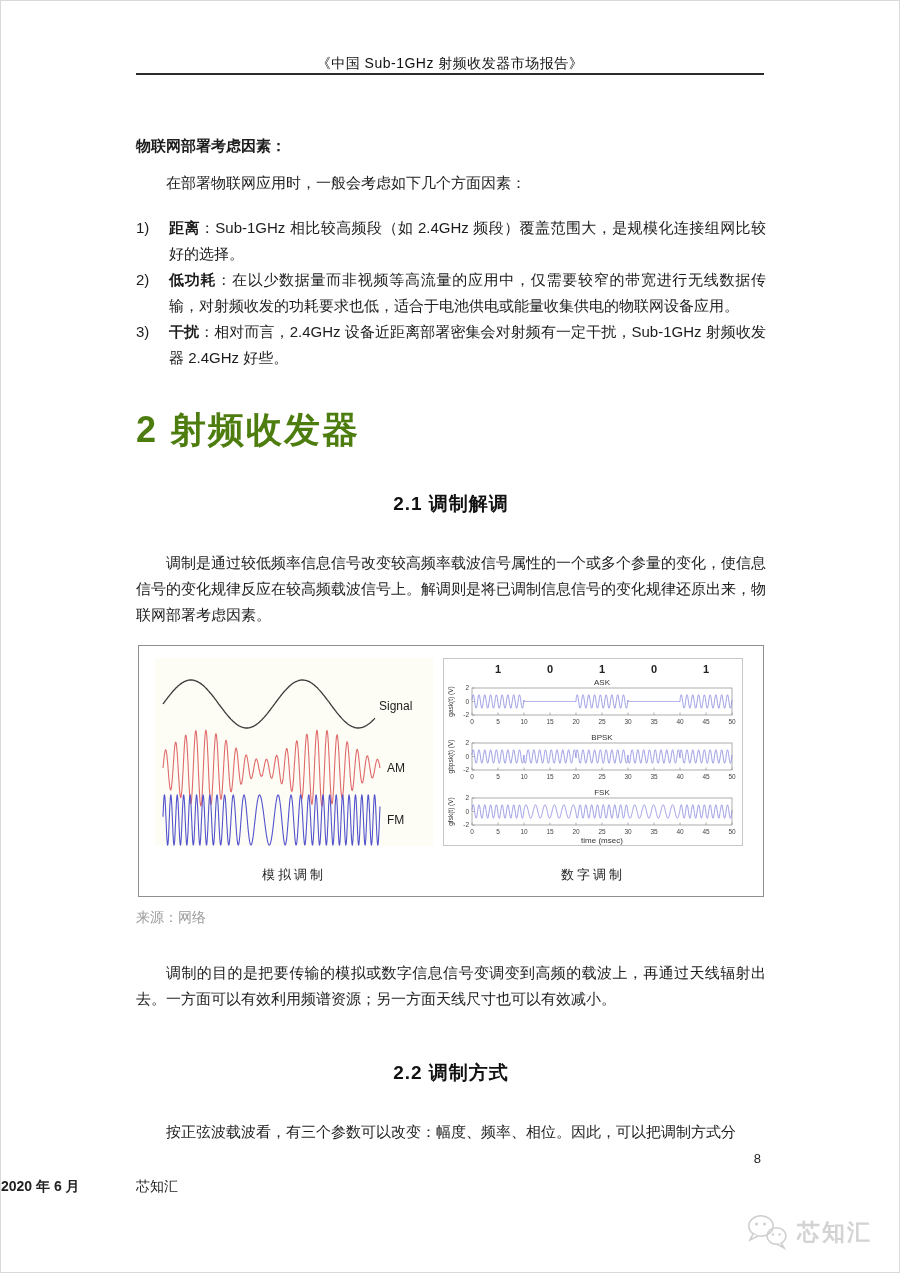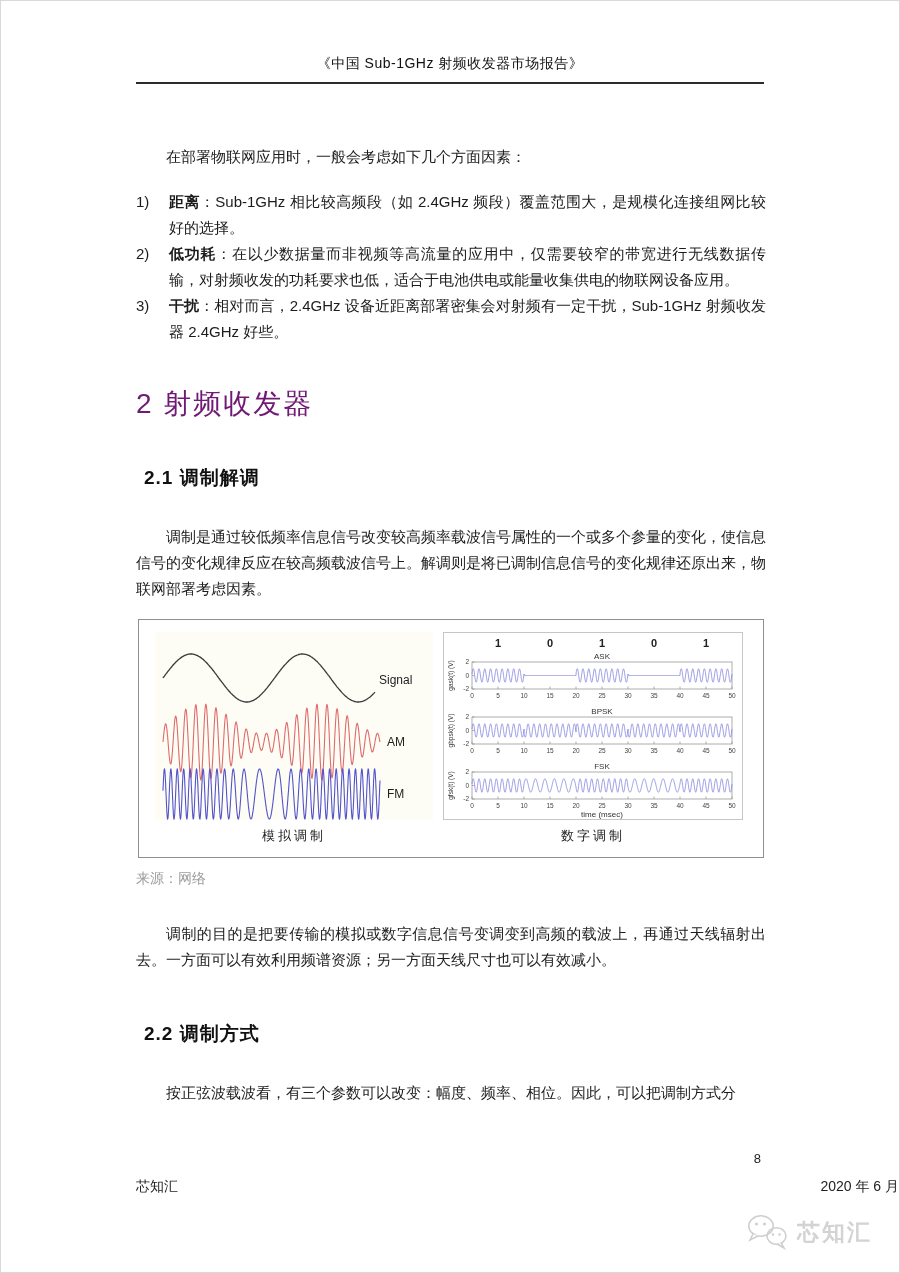--- a/index.html
+++ b/index.html
@@ -6,80 +6,81 @@
   body {
     width:900px; height:1273px; background:#ffffff; position:relative;
     font-family:"Liberation Sans","DejaVu Sans",sans-serif;
     color:#1c1c1c; overflow:hidden;
   }
   .page { position:absolute; inset:0; background:#fff; border:1px solid #d9d9d9; box-sizing:border-box; }
 
   .header {
     position:absolute; left:135px; right:135px; top:54px;
     text-align:center; font-size:14px; color:#111;
-    padding-bottom:9px; border-bottom:2px solid #2b2b2b; letter-spacing:0.5px;
+    border-bottom:2px solid #2b2b2b; letter-spacing:0.5px;
   }
 
   .content { position:absolute; left:135px; width:630px; top:132px; font-size:15px; line-height:26px; }
   .content p { margin:0; text-align:justify; }
 
   .factors-heading { font-weight:bold; margin:0 0 18px; }
   .factors-intro { text-indent:2em; margin:11px 0 19px !important; }
 
   .factor-item { display:flex; }
   .factor-num { width:33px; flex:none; }
   .factor-body { flex:1; text-align:justify; }
 
-  .section-h1 { font-size:28px; font-weight:normal; margin:46px 0 0; letter-spacing:2px; color:#701a75; }
-  .section-h2 { font-size:19px; font-weight:bold; margin:48px 8px 0; letter-spacing:1px; color:#111; }
+  .section-h1 { font-size:36px; font-weight:bold; margin:46px 0 0; letter-spacing:2px; color:#4d7c0f; }
+  .section-h2 { font-size:19px; font-weight:bold; margin:48px 1px 0; letter-spacing:1px; color:#111;text-align:center; }
   .para-modulation { margin-top:33px !important; text-indent:2em; }
 
   .figure-box {
     margin:17px 0 0 2px; width:624px; border:1px solid #8f8f8f;
     background:#fff; padding:12px 0 8px;
   }
   .panels { display:flex; justify-content:space-between; padding:0 20px 0 16px; }
   .panel-wrap { display:flex; flex-direction:column; }
   .analog-img { width:278px; height:188px; background:#fdfdf6; display:block; }
   .digital-panel {
     width:300px; height:188px; box-sizing:border-box;
     border:1px solid #c6c6c6; background:#fff; padding:4px 0 0 2px;
   }
   .bits-row { display:flex; margin-left:26px; width:260px; height:14px; }
   .bits-row span { flex:1; text-align:center; font-size:11px; font-weight:600; color:#222; line-height:13px; }
-  .panel-caption { margin-top:3px; text-align:center; font-size:13px; letter-spacing:3px; color:#222;
+  .panel-caption { margin-top:16px; text-align:center; font-size:13px; letter-spacing:3px; color:#222;
     font-family:Liberation Sans, sans-serif; }
   .figure-caption { text-align:center; font-weight:bold; font-size:16px; margin:15px 0 2px; letter-spacing:3px; color:#111; }
 
   .figure-source { text-align:right; color:#9b9b9b; font-size:14px; margin-top:7px !important; }
 
   .para-purpose { margin-top:30px !important; text-indent:2em; }
   .para-carrier { margin-top:33px !important; text-indent:2em; }
 
   .page-number { position:absolute; right:138px; top:1150px; font-size:13px; color:#222; }
   .footer-company { position:absolute; left:135px; top:1177px; font-size:14px; color:#222; }
-  .footer-date { position:absolute; left:0; right:0; top:1177px; text-align:right; font-size:14px; color:#222; }
+  .footer-date { position:absolute; left:0; right:0; top:1177px; text-align:left; font-size:14px; color:#222;font-weight:bold; }
 
   .watermark {
     position:absolute; right:27px; top:1213px; display:flex; align-items:center; gap:7px;
     color:#d3d3d3; font-size:23px; font-weight:bold; letter-spacing:2px;
   }
   .watermark svg { display:block; }
 
   svg text { font-family:"Liberation Sans","DejaVu Sans",sans-serif; }
 </style>
 </head>
 <body>
 
 <div class="page">
 
   <div class="header">《中国 Sub-1GHz 射频收发器市场报告》</div>
 
   <div class="content">
 
+    <p class="factors-heading">物联网部署考虑因素：</p>
 
     <p class="factors-intro">在部署物联网应用时，一般会考虑如下几个方面因素：</p>
 
     <div class="factors">
       <div class="factor-item">
         <span class="factor-num">1)</span>
         <span class="factor-body"><b>距离</b><span>：Sub-1GHz 相比较高频段（如 2.4GHz 频段）覆盖范围大，是规模化连接组网比较好的选择。</span></span>
       </div>
       <div class="factor-item">
         <span class="factor-num">2)</span>

